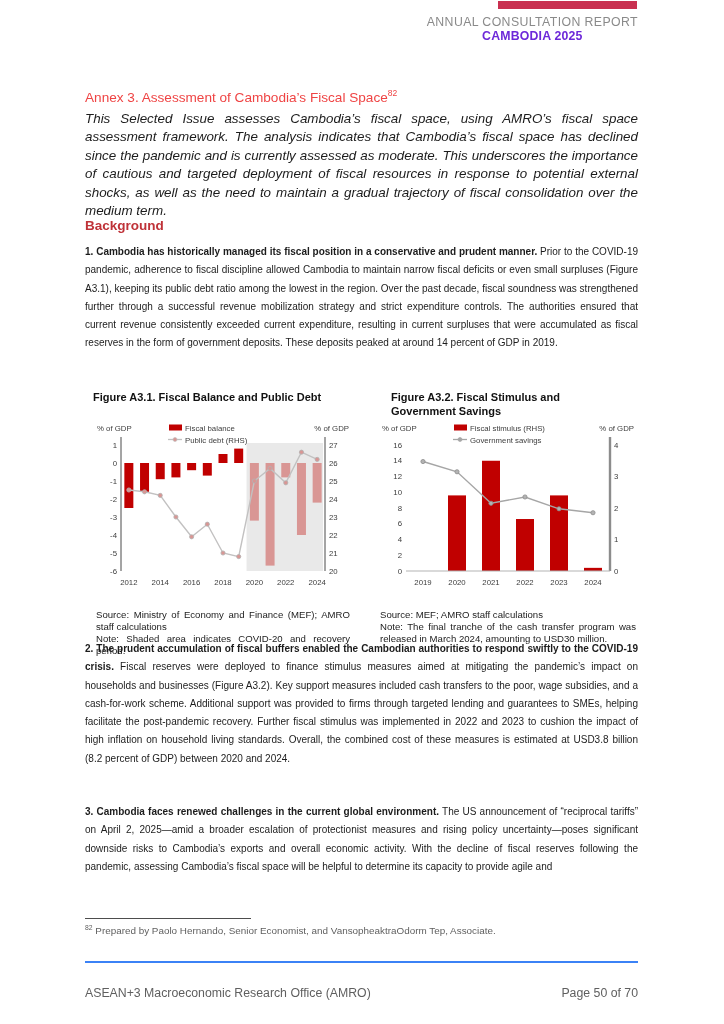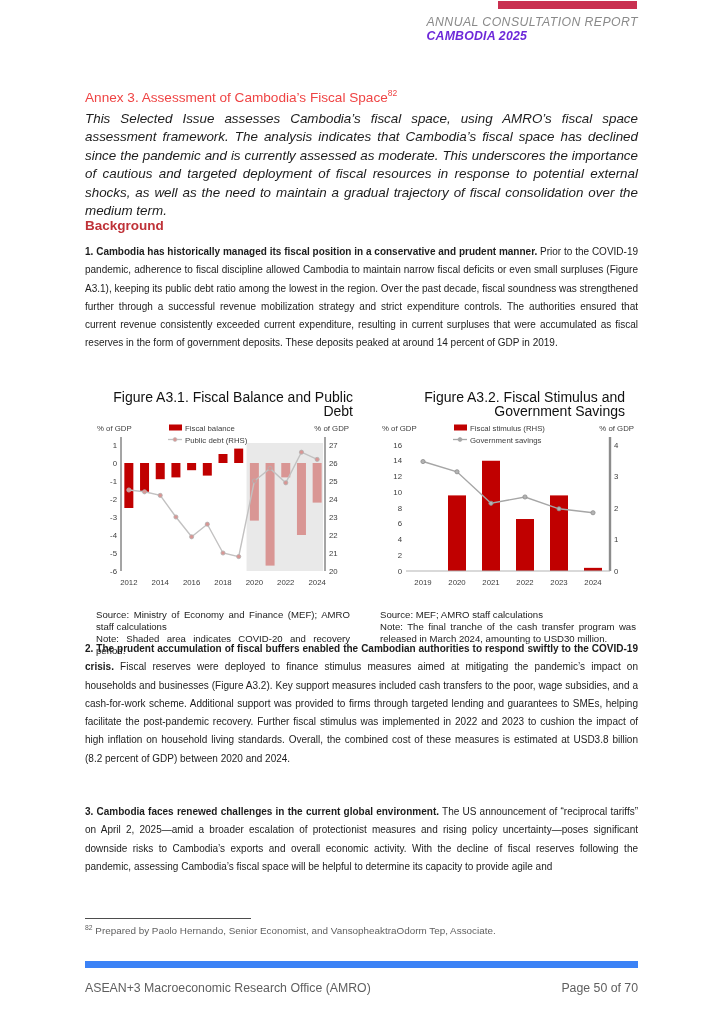--- a/index.html
+++ b/index.html
@@ -1,49 +1,49 @@
 <!DOCTYPE html>
 <html><head>
 <meta charset="utf-8">
 <style>
   html,body { margin:0; padding:0; background:#ffffff; }
   .page {
     position:relative; width:724px; height:1024px; background:#ffffff;
     font-family:"Liberation Sans", sans-serif; color:#1c1c1c; overflow:hidden;
   }
   .accent-bar { position:absolute; left:498px; top:1px; width:139px; height:8px; background:#c93050; }
-  .header-text { position:absolute; top:15px; right:86px; text-align:left; line-height:14px;font-style:italic; }
+  .header-text { position:absolute; top:15px; right:86px; text-align:center; line-height:14px; }
   .header-title { font-size:12.3px; color:#8a8a8a; letter-spacing:0.4px; }
   .header-edition { font-size:12.3px; color:#6d28d9; font-weight:bold; letter-spacing:0.2px; }
 
   .abs { position:absolute; left:85px; width:553px; }
   .annex-title { top:88px; font-size:13.6px; color:#ef4444; }
   .annex-title sup { font-size:8.5px; }
   .abstract { top:110px; font-size:13.4px; font-style:italic; text-align:justify; line-height:18.4px; }
   .bg-heading { top:218px; font-size:13.5px; font-weight:bold; color:#bf3238; }
   .para { font-size:10px; text-align:justify; line-height:18.3px; }
   .para-1 { top:243px; }
   .para-2 { top:640px; }
   .para-3 { top:803px; }
   .para b { font-weight:bold; }
 
   .figures { position:absolute; left:85px; top:391px; width:560px; display:flex; }
   .figure { width:262px; margin:0; }
   .figure-left { margin-left:8px; margin-right:24px; width:260px; }
-  .fig-caption { height:28px; font-size:14px; font-weight:normal; text-align:right; line-height:13.5px; color:#111; }
+  .fig-caption { height:28px; font-size:11px; font-weight:bold; text-align:left; line-height:13.5px; color:#111; }
   .fig-caption-narrow { padding:0 14px; }
   .fig-notes { margin-top:20px; padding:0 3px; font-size:9.6px; line-height:12.1px; text-align:justify; color:#222; }
   svg.chart { display:block; margin:0 auto; }
 
   .footnote-block { top:918px; }
   .footnote-rule { width:166px; border-top:1px solid #4d4d4d; margin-bottom:5px; }
   .footnote-text { font-size:9.9px; color:#5f5f5f; }
   .footnote-text sup { font-size:6.8px; }
 
-  .footer-block { top:961px; border-top:7px solid #3b82f6; padding-top:13px;
+  .footer-block { top:961px; border-top:2px solid #3b82f6; padding-top:23px;
     display:flex; justify-content:space-between; font-size:12.3px; color:#5f5f5f; }
 </style>
 </head>
 <body>
 
 <div class="page">
 
   <div class="accent-bar"></div>
   <div class="header-text">
     <div class="header-title">ANNUAL CONSULTATION REPORT</div>

